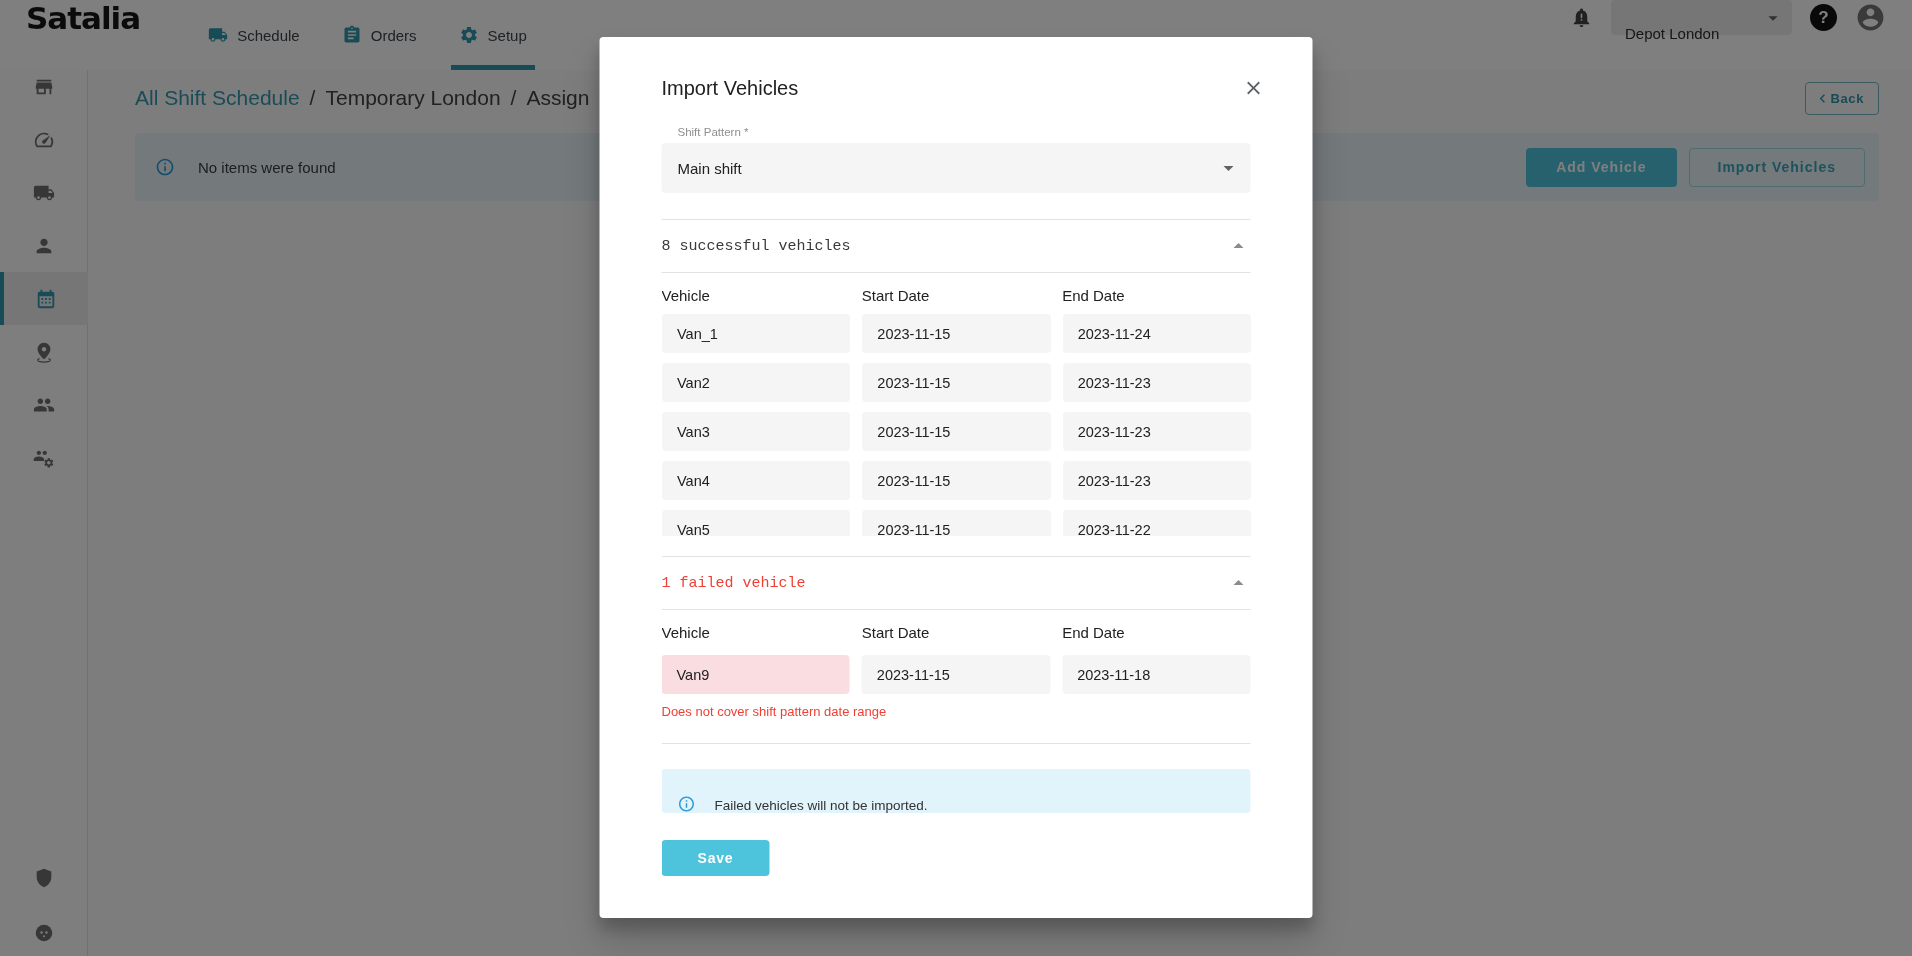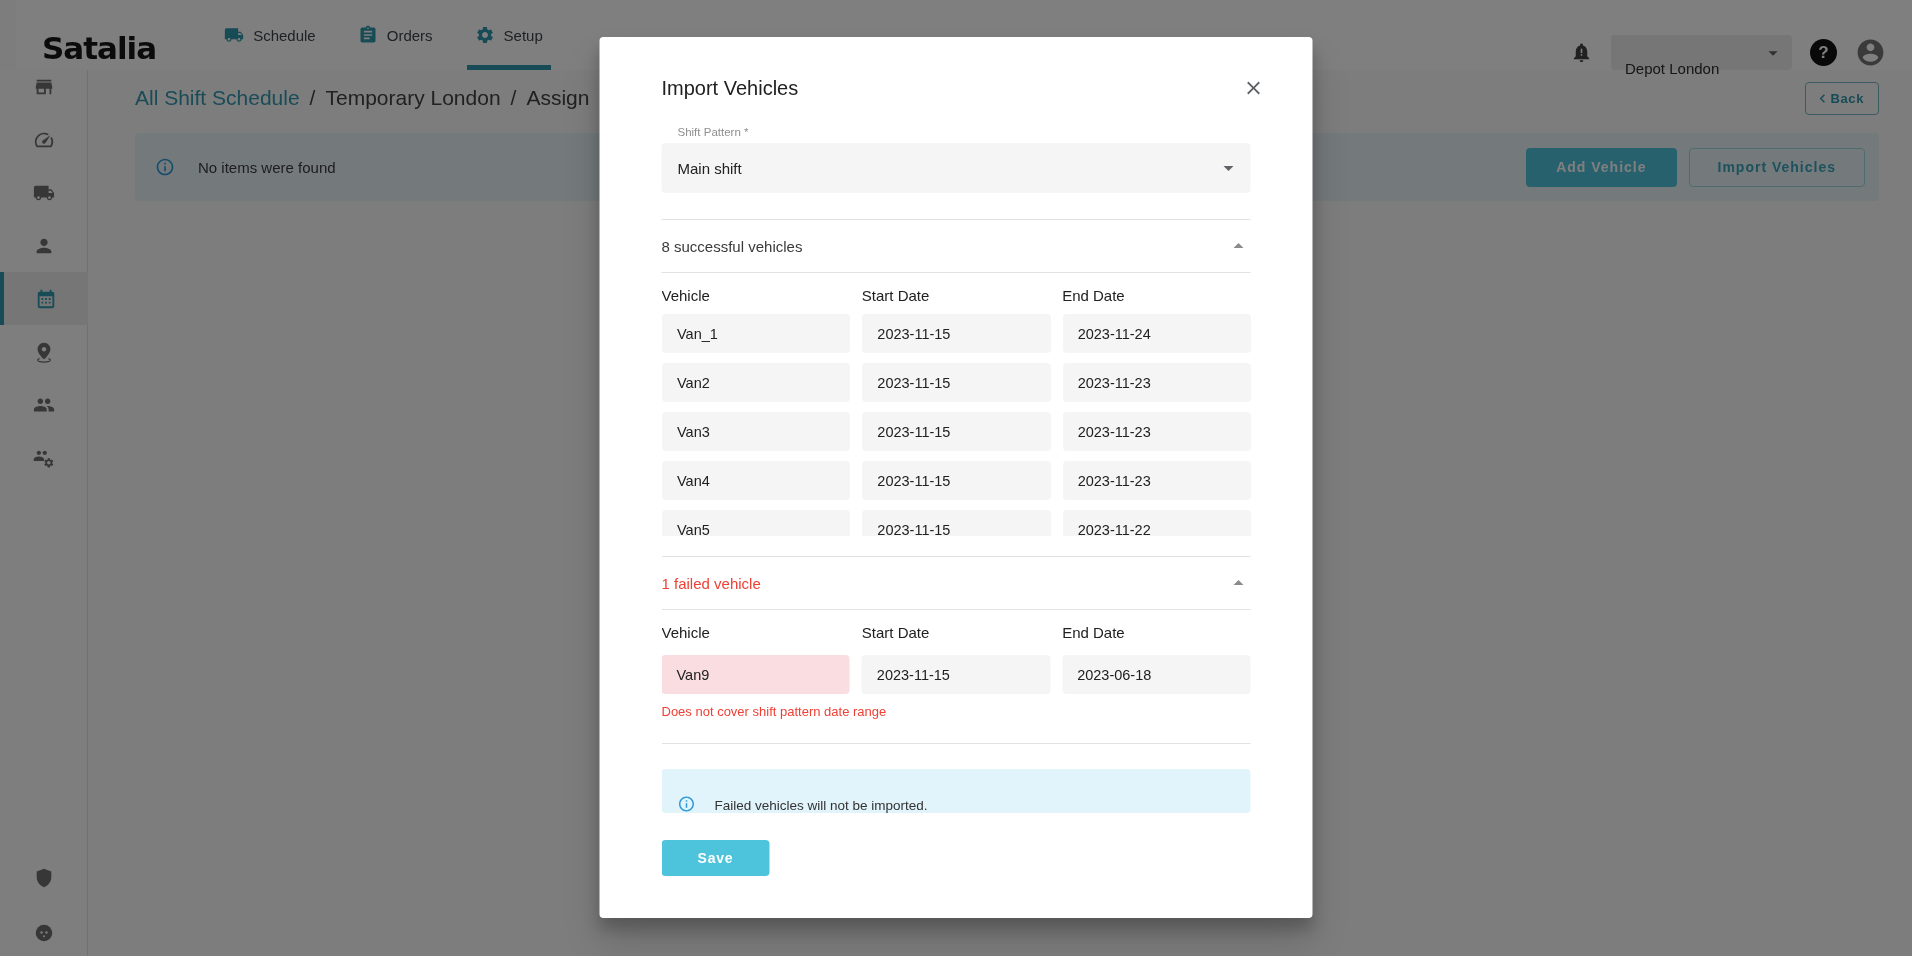--- a/index.html
+++ b/index.html
@@ -1,22 +1,22 @@
 <!DOCTYPE html>
 <html><head>
 <meta charset="utf-8">
 <style>
   * { margin:0; padding:0; box-sizing:border-box; }
   html,body { width:1912px; height:956px; overflow:hidden; background:#fff;
               font-family:"Liberation Sans","DejaVu Sans",sans-serif; color:#212121; }
   .screen { position:absolute; inset:0; background:#fafafa; }
 
   
-  .topnav { position:absolute; top:0; left:16px; right:0; height:70px; background:#fff;
-            display:flex; align-items:flex-end; z-index:1; }
+  .topnav { position:absolute; top:0; left:0; right:0; height:70px; background:#fff;
+            display:flex; align-items:flex-start; z-index:1; }
   .logo { font-family:"DejaVu Sans",sans-serif; font-weight:700; font-size:31px;
           letter-spacing:-1px; color:#161616; margin:0 58px 4px 26px; }
   .nav-item { position:relative; height:70px; display:flex; align-items:center; gap:9px;
               padding:0 10px; margin-right:22px; cursor:pointer; }
   .nav-item .nv-label { font-size:15px; color:#3d454b; }
   .nav-item svg { width:20px; height:20px; fill:#2f97ad; }
   .nav-item.active::after { content:""; position:absolute; left:2px; right:2px; bottom:0;
                             height:5px; background:#2f97ad; }
   .nav-right { margin-left:auto; display:flex; align-items:center; gap:18px; margin-right:26px; }
   .bell svg { width:23px; height:23px; fill:#424242; display:block; }
@@ -71,21 +71,21 @@
   .field-group { margin-top:24px; }
   .field-label { font-size:11.5px; color:#8f8f8f; margin:0 0 5px 16px; }
   .select { height:50px; background:#f5f5f5; border-radius:4px; display:flex; align-items:center;
             padding:0 10px 0 16px; cursor:pointer; }
   .select .select-val { font-size:15px; color:#212121; flex:1; }
   .select svg { width:24px; height:24px; fill:#5f6368; }
 
   .divider { height:1px; background:#e2e2e2; }
   .sect { margin-top:26px; }
   .sect-head { height:52px; display:flex; align-items:center; cursor:pointer; }
-  .sect-title { font-size:15px; color:#3a3a3a; }
+  .sect-title { font-size:15px; color:#3a3a3a;font-family:Liberation Mono, monospace; }
   .sect-title.red { color:#ef4036; }
   .sect-head svg { margin-left:auto; width:24px; height:24px; fill:#8b8b8b; }
 
   .cols, .vrow { display:grid; grid-template-columns:1fr 1fr 1fr; column-gap:12px; }
   .cols { margin:14px 0 10px; }
   .col-h { font-size:15px; color:#212121; }
   .vrow { margin-bottom:10px; }
   .cell { height:39px; background:#f5f5f5; border-radius:4px; display:flex; align-items:center;
           padding-left:15px; font-size:14.5px; color:#212121; }
   .cell.bad { background:#f9dde0; }
@@ -331,21 +331,21 @@
 
     <div class="cols">
       <span class="col-h">Vehicle</span>
       <span class="col-h">Start Date</span>
       <span class="col-h">End Date</span>
     </div>
 
     <div class="vrow" style="margin-top:14px">
       <div class="cell bad">Van9</div>
       <div class="cell">2023-11-15</div>
-      <div class="cell">2023-06-18</div>
+      <div class="cell">2023-11-18</div>
     </div>
     <div class="row-error">Does not cover shift pattern date range</div>
   </section>
 
   <div class="divider end-divider"></div>
 
   <div class="note">
     <svg viewBox="0 0 24 24">
         <path d="M11 7h2v2h-2V7zm0 4h2v6h-2v-6zm1-9C6.48 2 2 6.48 2 12s4.48 10 10 10 10-4.48 10-10S17.52 2 12 2zm0 18c-4.41 0-8-3.59-8-8s3.59-8 8-8 8 3.59 8 8-3.59 8-8 8z"></path>
       </svg>

